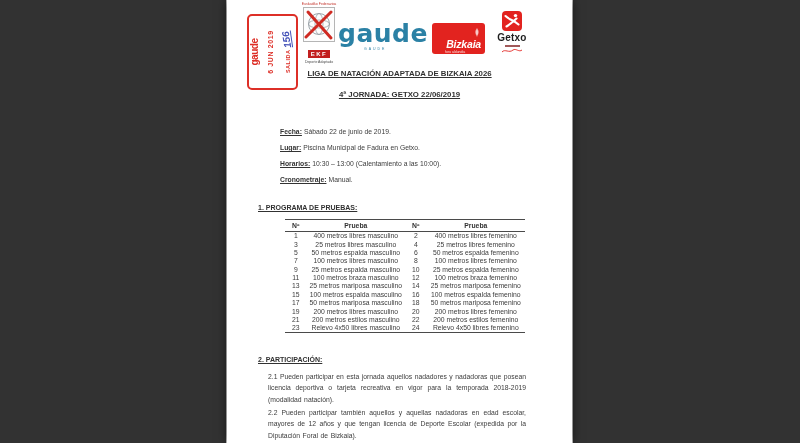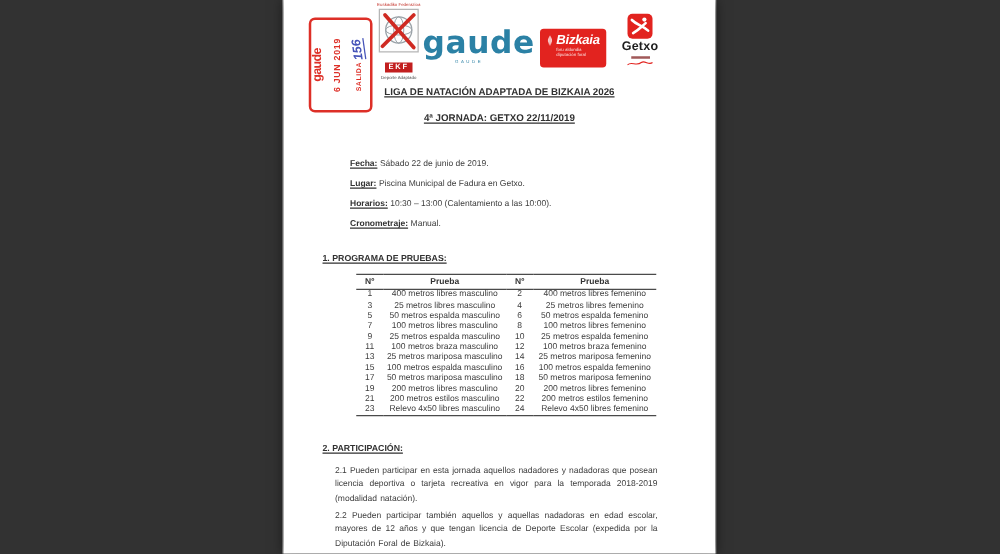--- a/index.html
+++ b/index.html
@@ -31,21 +31,21 @@
 
   
   .gaude{position:absolute;left:111px;top:20px;color:#2b81a5;}
   .gaude-word{font-family:"DejaVu Sans",sans-serif;font-size:25px;font-weight:bold;
               letter-spacing:.5px;line-height:27px;}
   .gaude-cap{font-size:3.5px;letter-spacing:2px;margin-left:26px;line-height:4px;}
 
   
   .bizkaia{position:absolute;left:205px;top:23px;width:53px;height:31px;background:#e2231f;
            border-radius:3px;color:#fff;box-sizing:border-box;padding:4px 4px 2px;}
-  .bz-row{display:flex;align-items:flex-end;gap:1px;}
+  .bz-row{display:flex;align-items:flex-end;gap:1px;flex-direction:column;}
   .bz-name{font-size:10.5px;font-weight:bold;font-style:italic;line-height:11px;letter-spacing:-.2px;}
   .bz-sub{font-size:3.5px;line-height:4px;opacity:.85;margin-left:9px;}
 
   
   .getxo{position:absolute;left:259px;top:11px;width:52px;text-align:center;}
   .gx-square{width:20px;height:20px;background:#e2231f;border-radius:4px;margin:0 auto;}
   .gx-name{font-size:10px;font-weight:600;color:#1d1d1d;line-height:13px;letter-spacing:.2px;}
   .gx-bar{width:15px;height:2px;background:#8a3030;margin:1px auto 1px;opacity:.8;}
   .gx-squiggle{display:block;margin:0 auto;}
 
@@ -134,21 +134,21 @@
         </svg>
       </div>
       <div class="gx-name">Getxo</div>
       <div class="gx-bar"></div>
       <svg class="gx-squiggle" width="22" height="6" viewBox="0 0 22 6">
         <path d="M1 4 C4 .5 8 5.5 12 2 C15 0 18 4.5 21 2" stroke="#e2231f" stroke-width=".9" fill="none"></path>
       </svg>
     </div>
 
     <div class="title t1">LIGA DE NATACIÓN ADAPTADA DE BIZKAIA 2026</div>
-    <div class="title t2">4ª JORNADA: GETXO 22/11/2019</div>
+    <div class="title t2">4ª JORNADA: GETXO 22/06/2019</div>
 
     <div class="detail d0">
       <span class="lbl">Fecha:</span><span>Sábado 22 de junio de 2019.</span>
     </div>
     <div class="detail d1">
       <span class="lbl">Lugar:</span><span>Piscina Municipal de Fadura en Getxo.</span>
     </div>
     <div class="detail d2">
       <span class="lbl">Horarios:</span><span>10:30 – 13:00 (Calentamiento a las 10:00).</span>
     </div>

